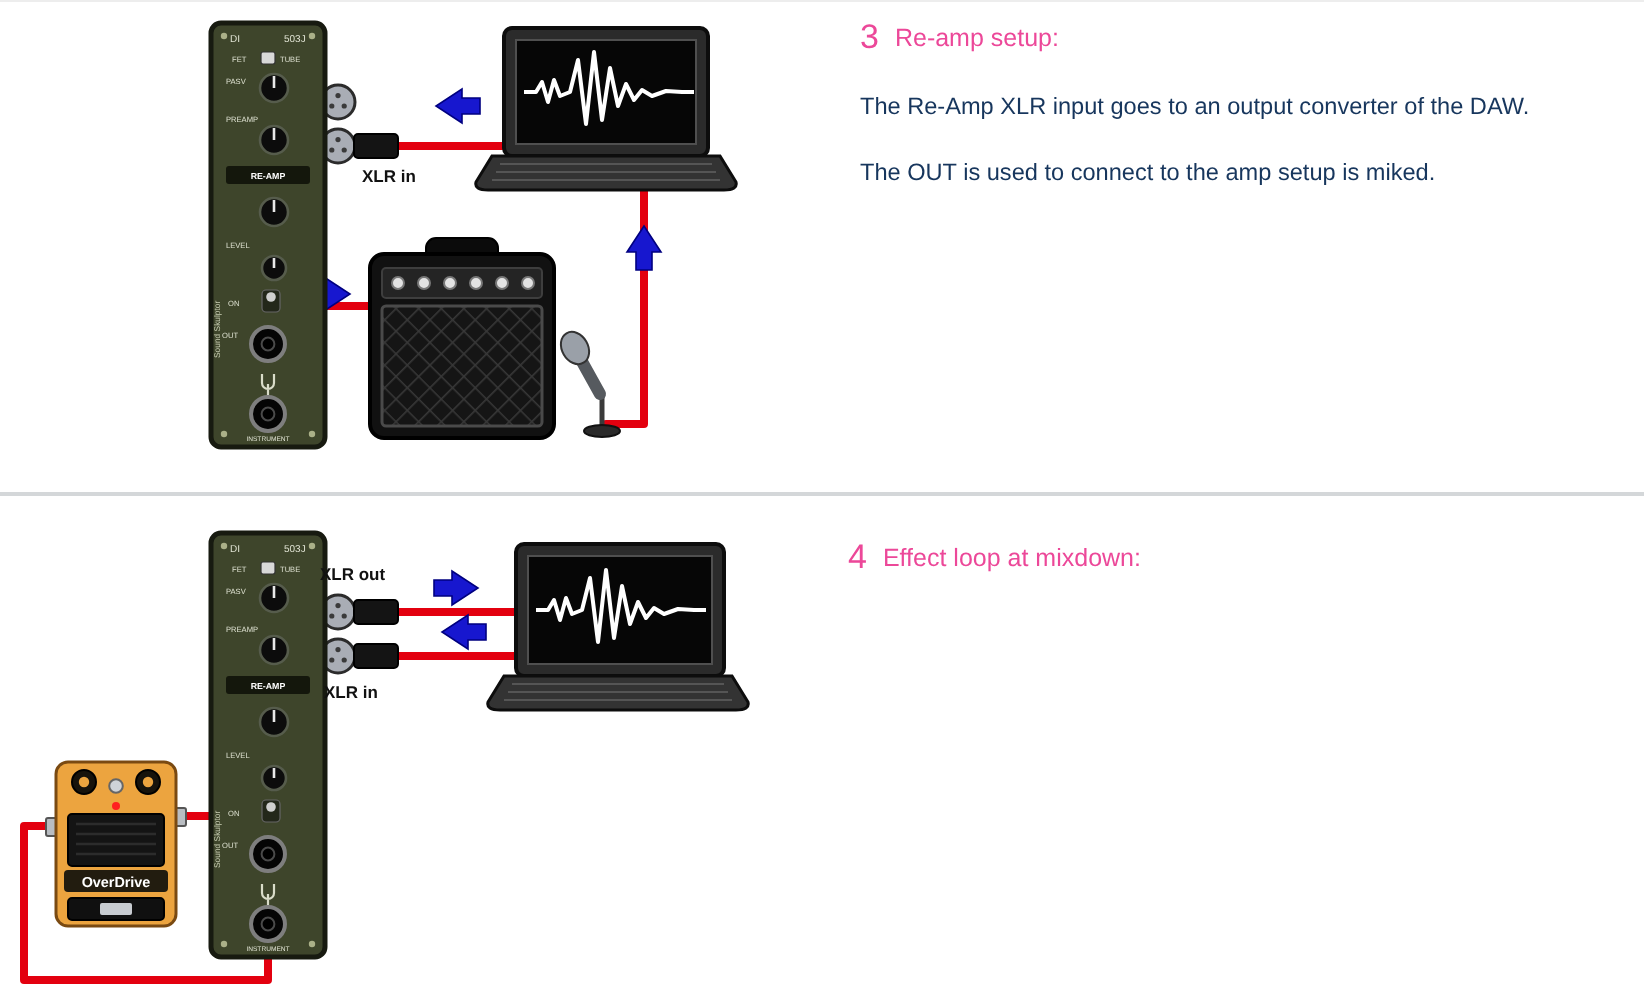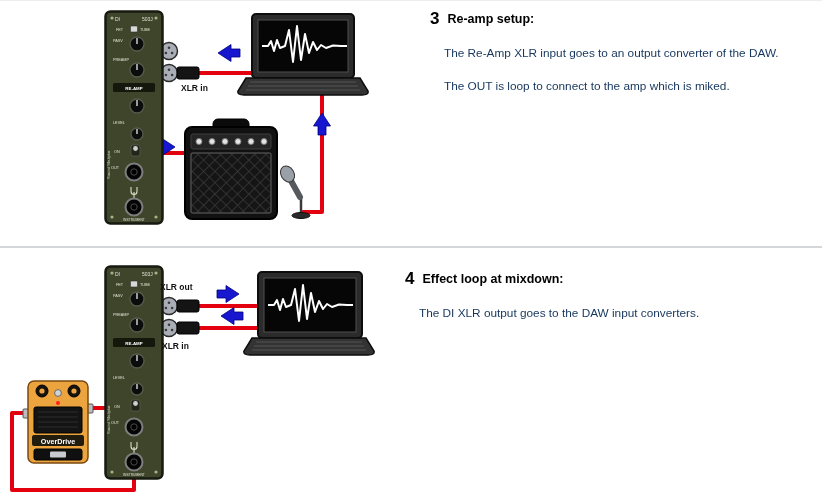--- a/index.html
+++ b/index.html
@@ -7,24 +7,24 @@
     position:relative;width:822px;height:499px;background:#ffffff;
     font-family:"Liberation Sans",sans-serif;overflow:hidden;
     border-top:1px solid #ededed;
   }
   .diagram-svg{position:absolute;left:0;}
   #diagram1{top:0;}
   #diagram2{top:247px;}
   .divider{position:absolute;left:0;top:245px;width:822px;height:2px;background:#d4d7d9;}
   .text-block{position:absolute;}
   #text1{left:430px;top:8px;width:352px;}
-  #text2{left:405px;top:268px;width:392px;}
-  .text-block h3{margin:0 0 16px 0;color:#000000;font-size:12.5px;font-weight:bold;}
+  #text2{left:424px;top:268px;width:392px;}
+  .text-block h3{margin:0 0 16px 0;color:#ec4899;font-size:12.5px;font-weight:normal;}
   .text-block h3 .num{font-size:17px;margin-right:8px;vertical-align:-1px;}
-  .text-block p{margin:0 0 15px 14px;color:#17365d;font-size:11.8px;line-height:1.5;}
+  .text-block p{margin:0 0 15px 0;color:#17365d;font-size:11.8px;line-height:1.5;}
   svg text{font-family:"Liberation Sans",sans-serif;}
   .cable{stroke:#e3000f;stroke-width:4;fill:none;stroke-linecap:round;stroke-linejoin:round;}
   .arrow{fill:#1717cf;stroke:#000080;stroke-width:0.8;}
   .xlr-label{font-size:8.5px;font-weight:bold;fill:#111;}
   .mod-txt{fill:#dfe2d2;}
 </style>
 </head>
 <body>
 
 <div class="page">
@@ -120,21 +120,21 @@
       <line x1="290" y1="178" x2="300" y2="196" stroke="#565a5f" stroke-width="6" stroke-linecap="round"></line>
       <ellipse cx="287.5" cy="173" rx="6.5" ry="8.5" fill="#9aa0a8" stroke="#333" transform="rotate(-30 287.5 173)"></ellipse>
     </g>
   </svg>
 
   <div id="text1" class="text-block">
     <h3>
       <span class="num">3</span><span>Re-amp setup:</span>
     </h3>
     <p>The Re-Amp XLR input goes to an output converter of the DAW.</p>
-    <p>The OUT is loop to connect to the amp which is miked.</p>
+    <p>The OUT is used to connect to the amp setup is miked.</p>
   </div>
 
   <div class="divider"></div>
 
   <svg id="diagram2" class="diagram-svg" width="420" height="252" viewBox="0 0 420 252">
 
     <path class="cable" d="M199,58 H260"></path>
     <path class="cable" d="M199,80 H260"></path>
     <path class="cable" d="M134,179 H112 V160 H92"></path>
     <path class="cable" d="M26,165 H12 V242 H134 V221"></path>
@@ -216,16 +216,15 @@
       <text x="30" y="62.5" text-anchor="middle" font-size="7.2" font-weight="bold" fill="#ffffff">OverDrive</text>
       <rect x="6" y="68" width="48" height="11" rx="2" fill="#101010" stroke="#000"></rect>
       <rect x="22" y="70.5" width="16" height="6" rx="1" fill="#c8ccd1"></rect>
     </g>
   </svg>
 
   <div id="text2" class="text-block">
     <h3>
       <span class="num">4</span><span>Effect loop at mixdown:</span>
     </h3>
-    <p>The DI XLR output goes to the DAW input converters.</p>
   </div>
 
 </div>
 
 </body></html>

